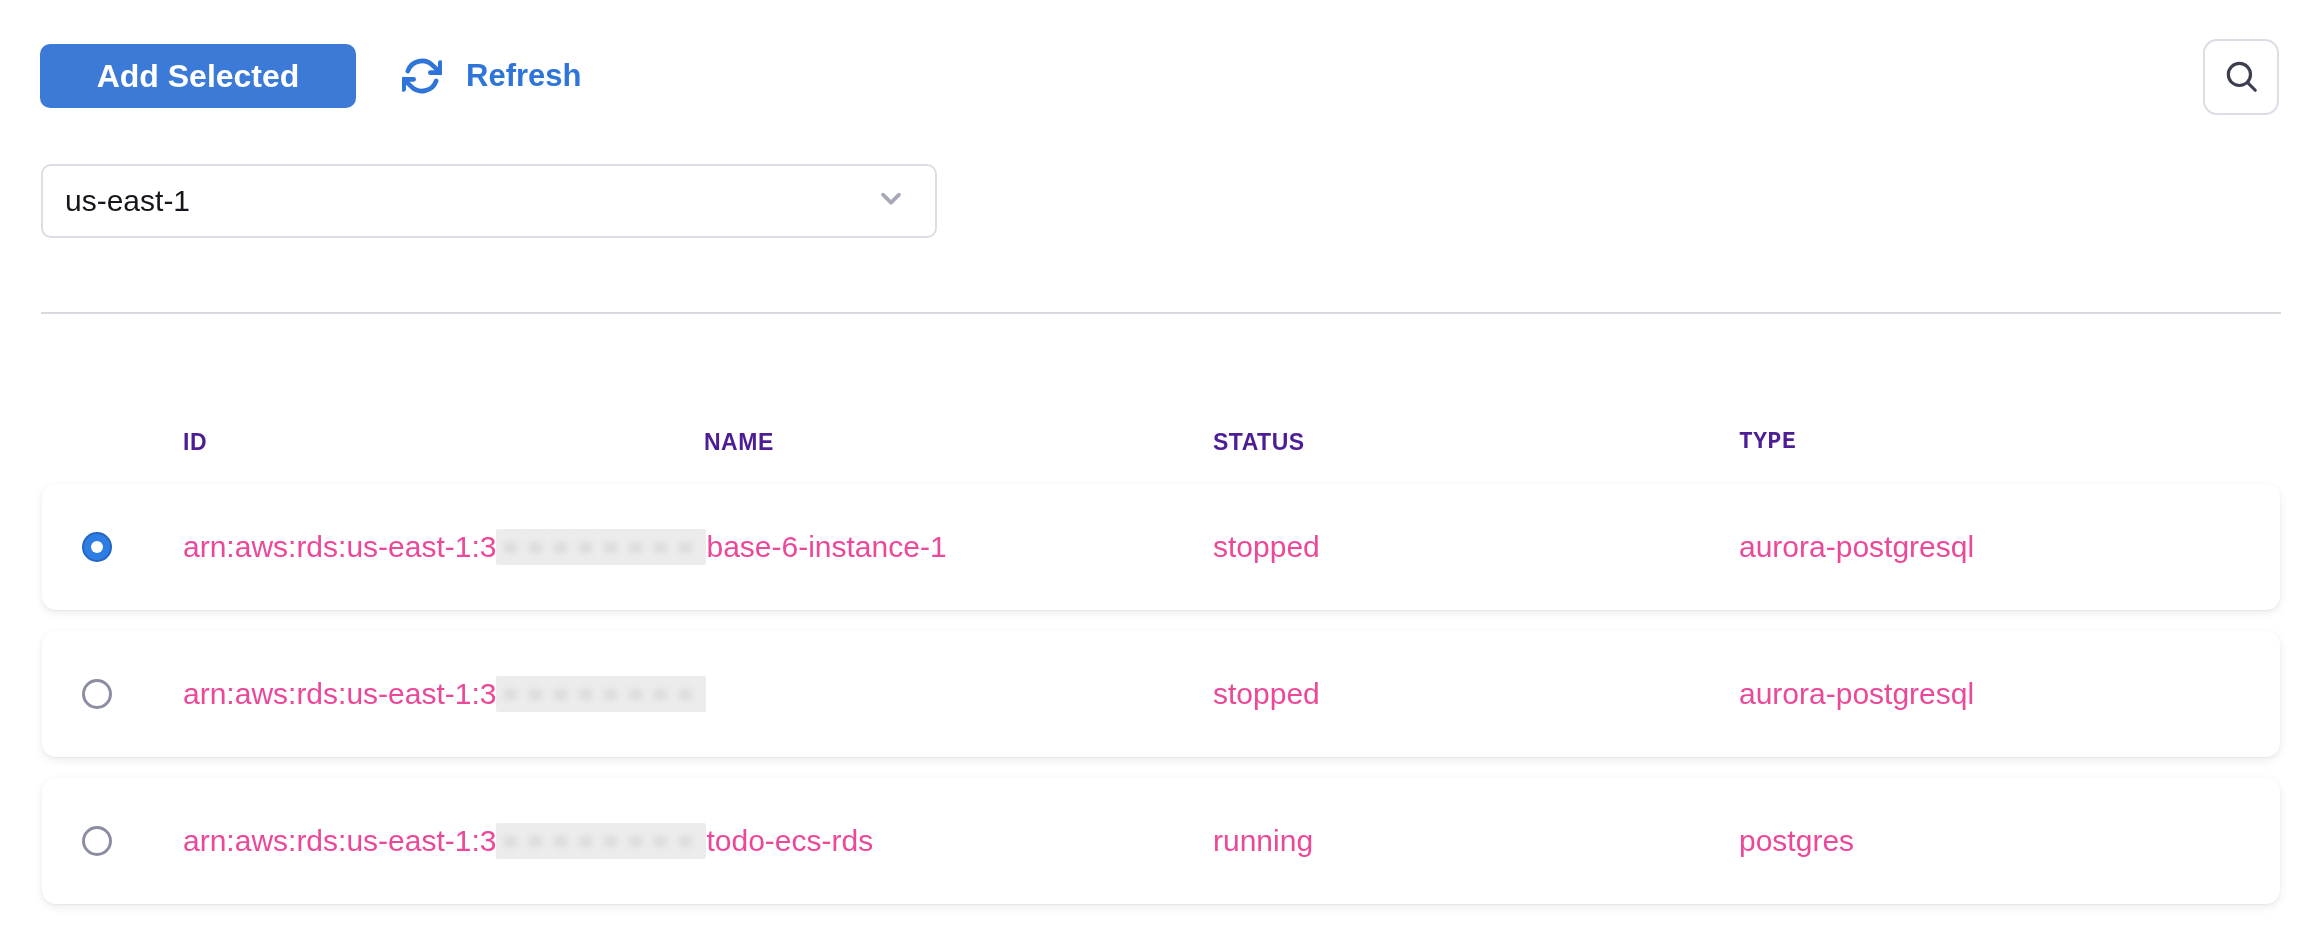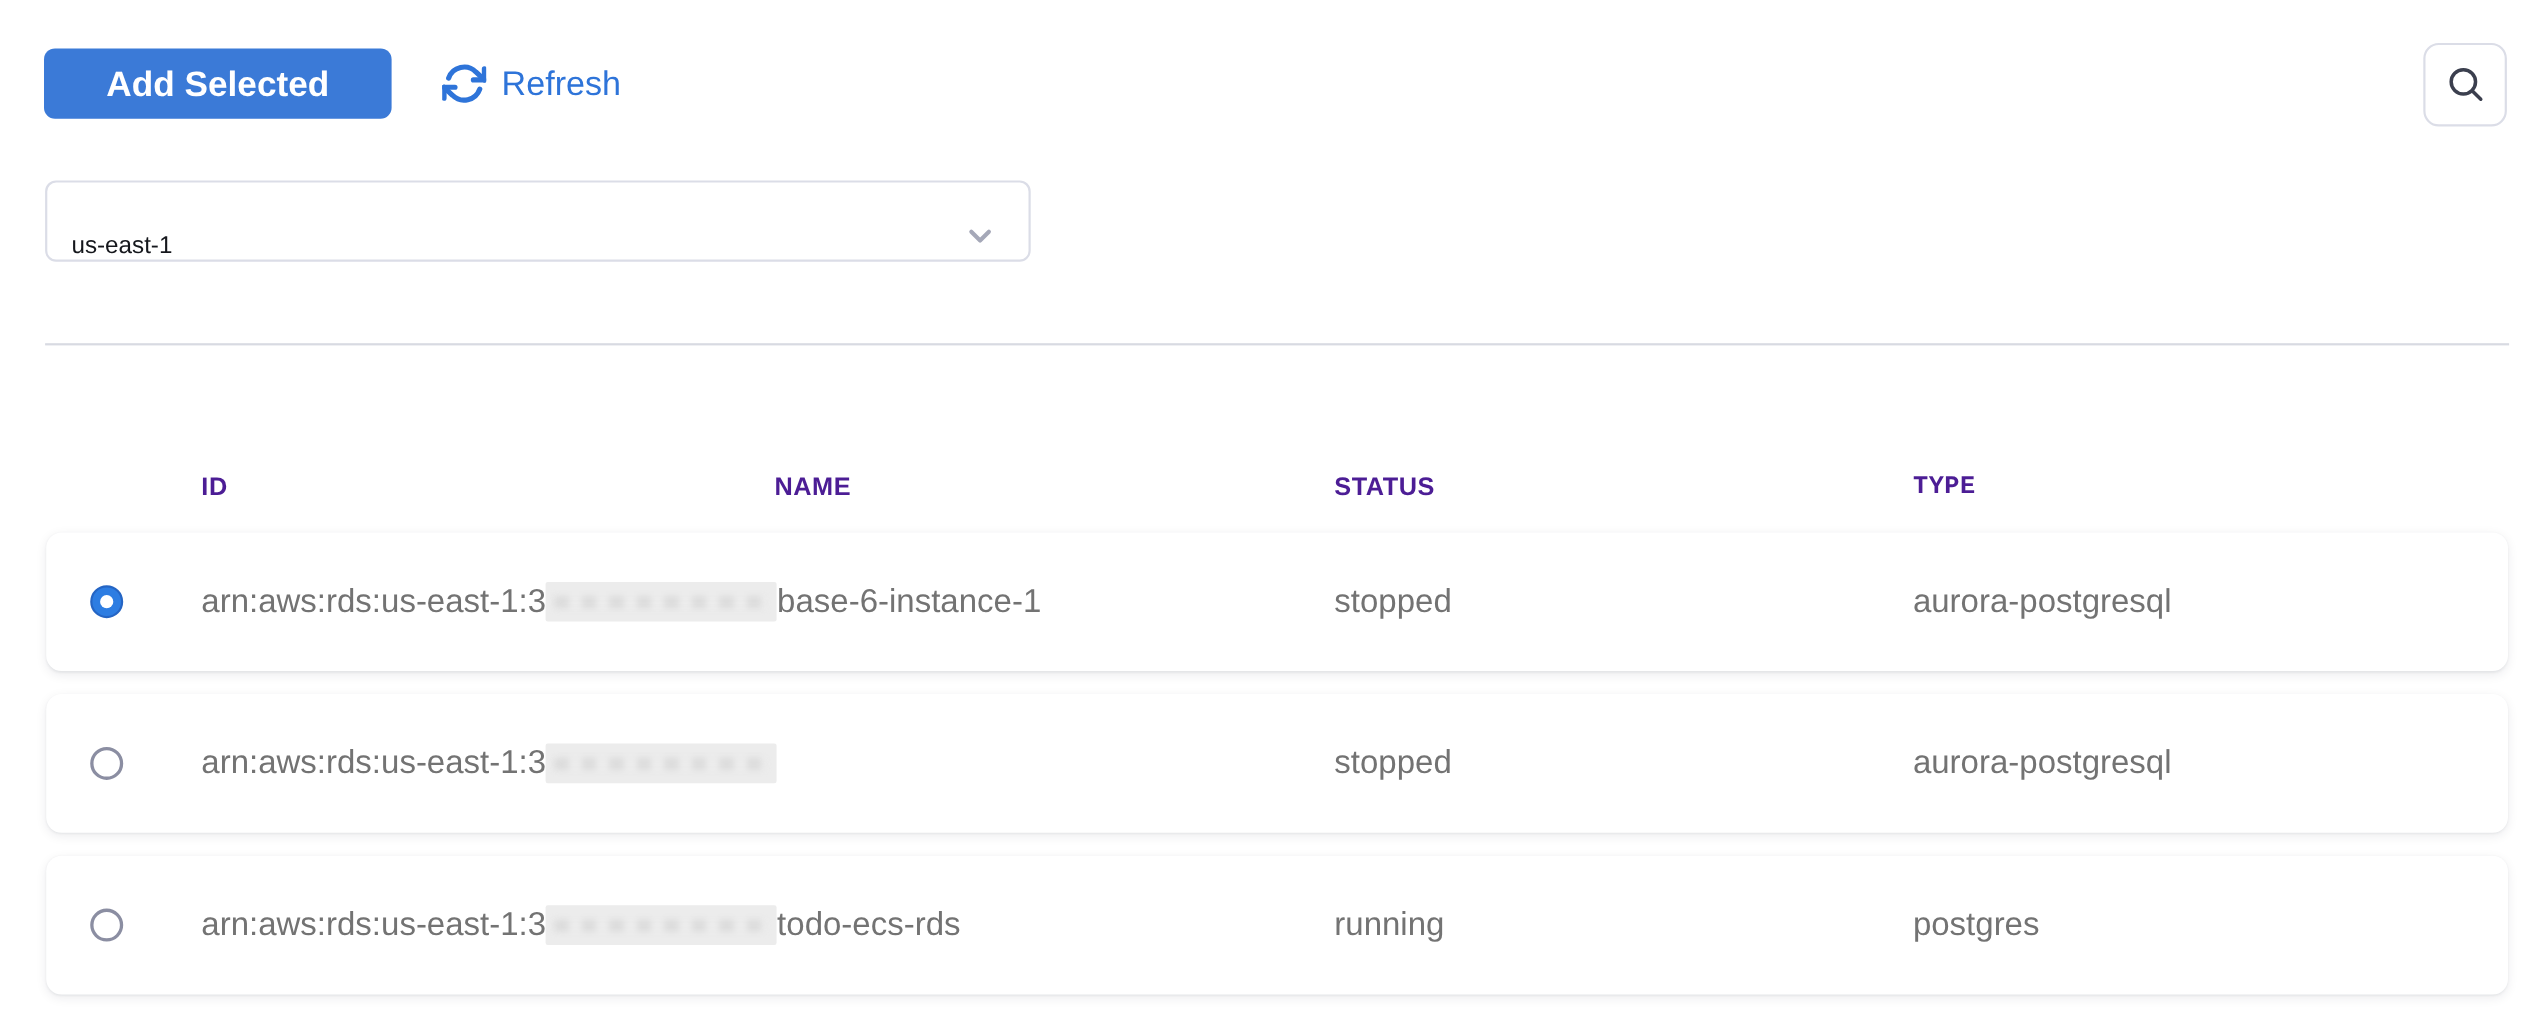--- a/index.html
+++ b/index.html
@@ -18,42 +18,42 @@
     width:316px; height:64px;
     background:#3b7ad7; color:#ffffff;
     border:none; border-radius:10px;
     font-family:"Liberation Sans", sans-serif;
     font-size:32px; font-weight:700;
     display:flex; align-items:center; justify-content:center;
     cursor:pointer;
   }
   .btn-refresh {
     position:absolute; left:402px; top:50px; height:52px;
-    display:inline-flex; align-items:center; gap:14px;
+    display:inline-flex; align-items:center; gap:24px;
     background:none; border:none; cursor:pointer;
     font-family:"Liberation Sans", sans-serif;
-    font-size:31px; font-weight:400; color:#2e74d9;
+    font-size:31px; font-weight:700; color:#2e74d9;
   }
   .btn-refresh svg { display:block; }
   .btn-search {
     position:absolute; left:2203px; top:39px;
     width:76px; height:76px;
     background:#ffffff; border:2px solid #dbdde7; border-radius:14px;
     display:flex; align-items:center; justify-content:center;
     cursor:pointer;
   }
 
   
   .region-select {
     position:absolute; left:41px; top:164px;
     width:896px; height:74px;
     background:#ffffff; border:2px solid #dbdde7; border-radius:10px;
-    display:flex; align-items:flex-end; justify-content:space-between;
+    display:flex; align-items:center; justify-content:space-between;
     padding:0 28px 0 22px;
-    font-size:22px; color:#15171c;
+    font-size:30px; color:#15171c;
     cursor:pointer;
   }
 
   
   .divider {
     position:absolute; left:41px; top:312px;
     width:2240px; height:2px; background:#d8dae2;
   }
 
   
@@ -89,21 +89,21 @@
   .radio.selected::after {
     content:""; position:absolute;
     width:12px; height:12px; border-radius:50%;
     background:#ffffff;
     top:50%; left:50%; transform:translate(-50%,-50%);
   }
 
   .cell {
     position:absolute; top:0; height:126px;
     display:flex; align-items:center;
-    font-size:30px; color:#737373; white-space:nowrap;
+    font-size:30px; color:#ec4899; white-space:nowrap;
   }
   .cell-id     { left:141px; }
   .cell-status { left:1171px; }
   .cell-type   { left:1697px; }
 
   .redacted {
     display:inline-block; position:relative;
     width:210px; height:36px;
     background:#ececec; border-radius:2px;
     vertical-align:-7px; overflow:hidden;

